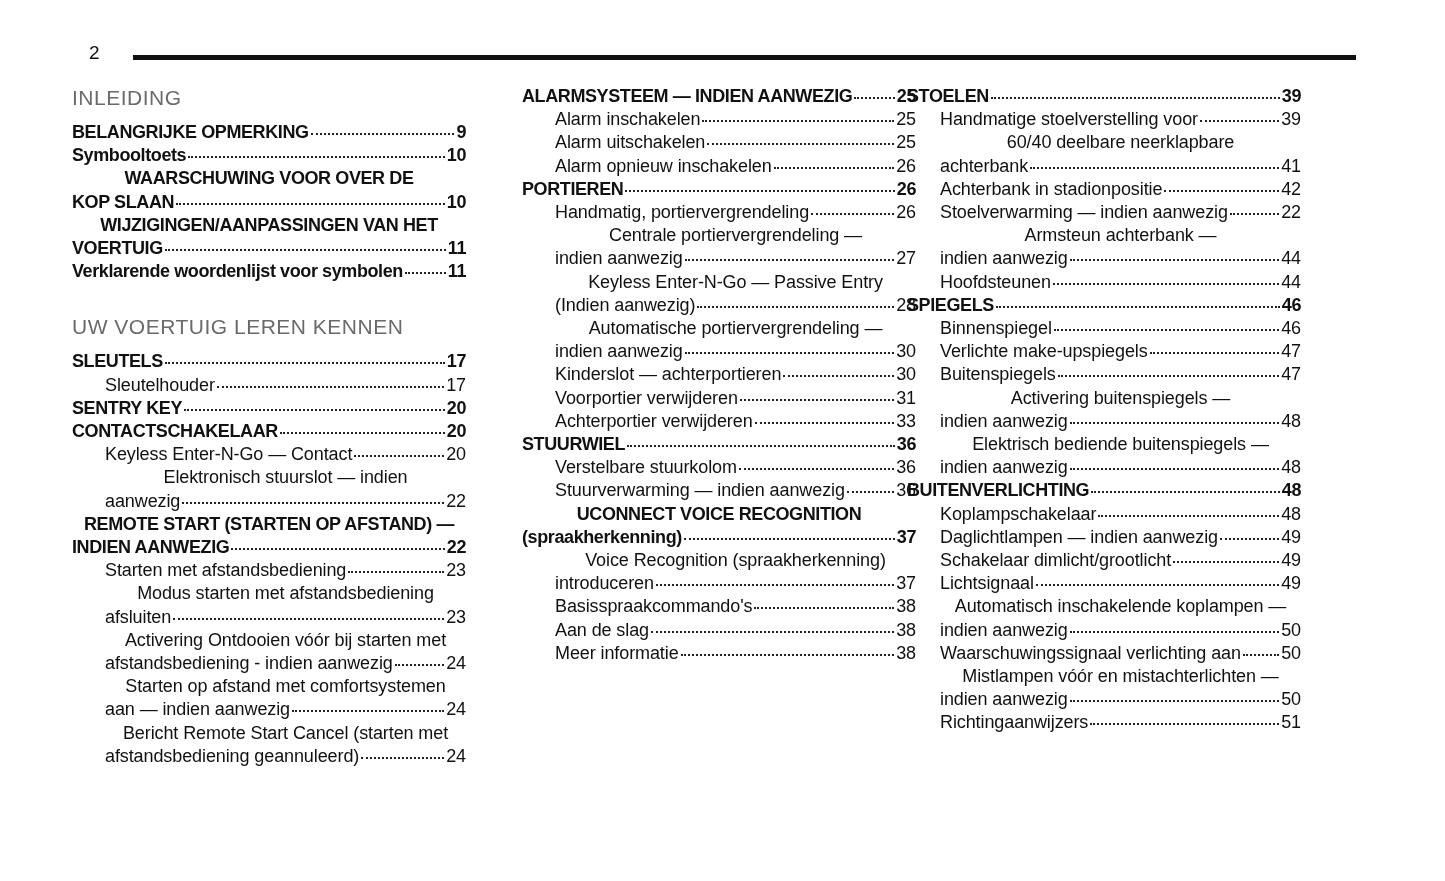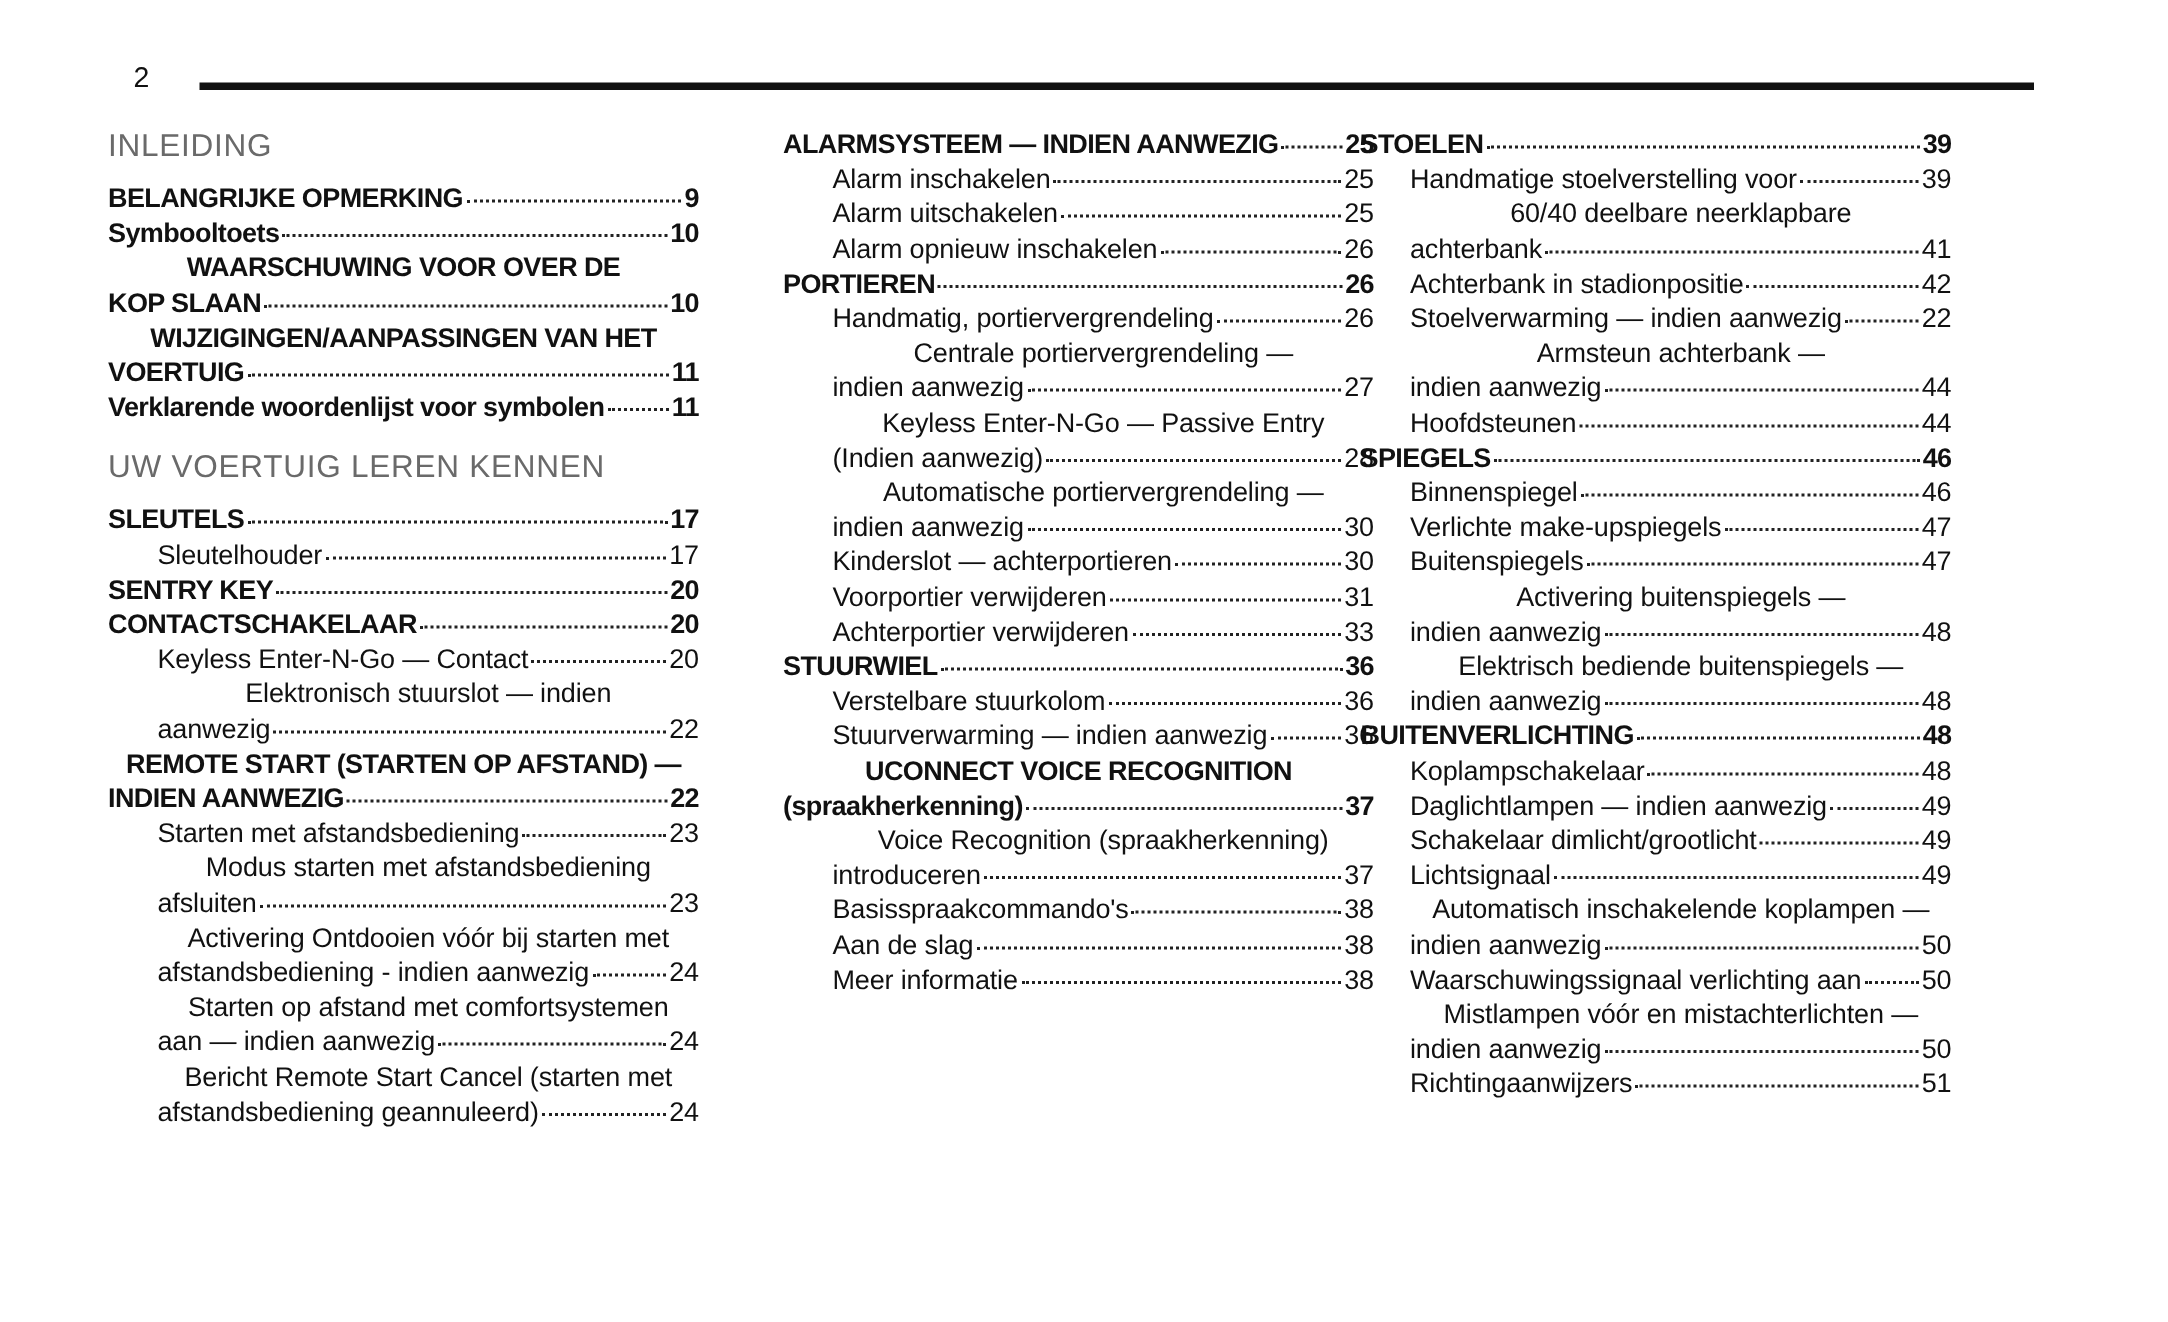--- a/index.html
+++ b/index.html
@@ -18,21 +18,21 @@
   .col { position: absolute; top: 85px; }
   .col-1 { left: 72px; width: 394px; }
   .col-2 { left: 522px; width: 394px; }
   .col-3 { left: 907px; width: 394px; }
 
   .section-heading {
     font-size: 21px; line-height: 26px; color: #6a6a6a;
     letter-spacing: 0.5px; margin: 0 0 10px 0; font-weight: normal;
     height: 26px;
   }
-  .section-heading.second { margin-top: 16px; }
+  .section-heading.second { margin-top: 31px; }
 
   .entry { font-size: 18px; line-height: 23.2px; }
   .entry.main { font-weight: bold; letter-spacing: -0.4px; }
   .entry.sub { padding-left: 33px; letter-spacing: -0.1px; }
   .entry-line { display: flex; align-items: baseline; white-space: nowrap; }
   .entry-text { flex: 0 0 auto; }
   .leader {
     flex: 1 1 auto; overflow: hidden; margin: 0 2px;
     border-bottom: 2px dotted #222; height: 0; position: relative; top: -3px;
   }

